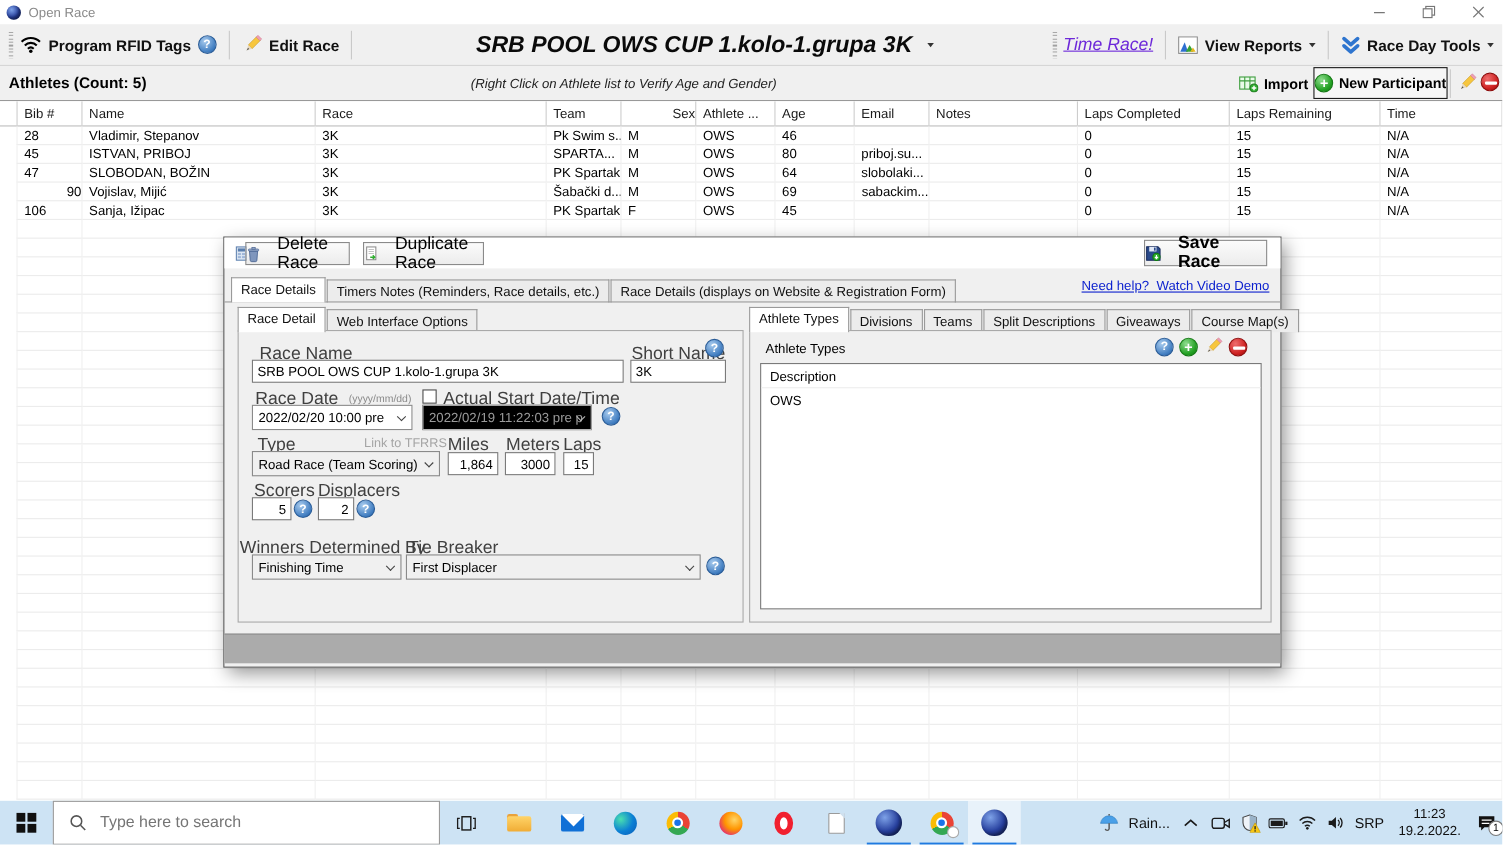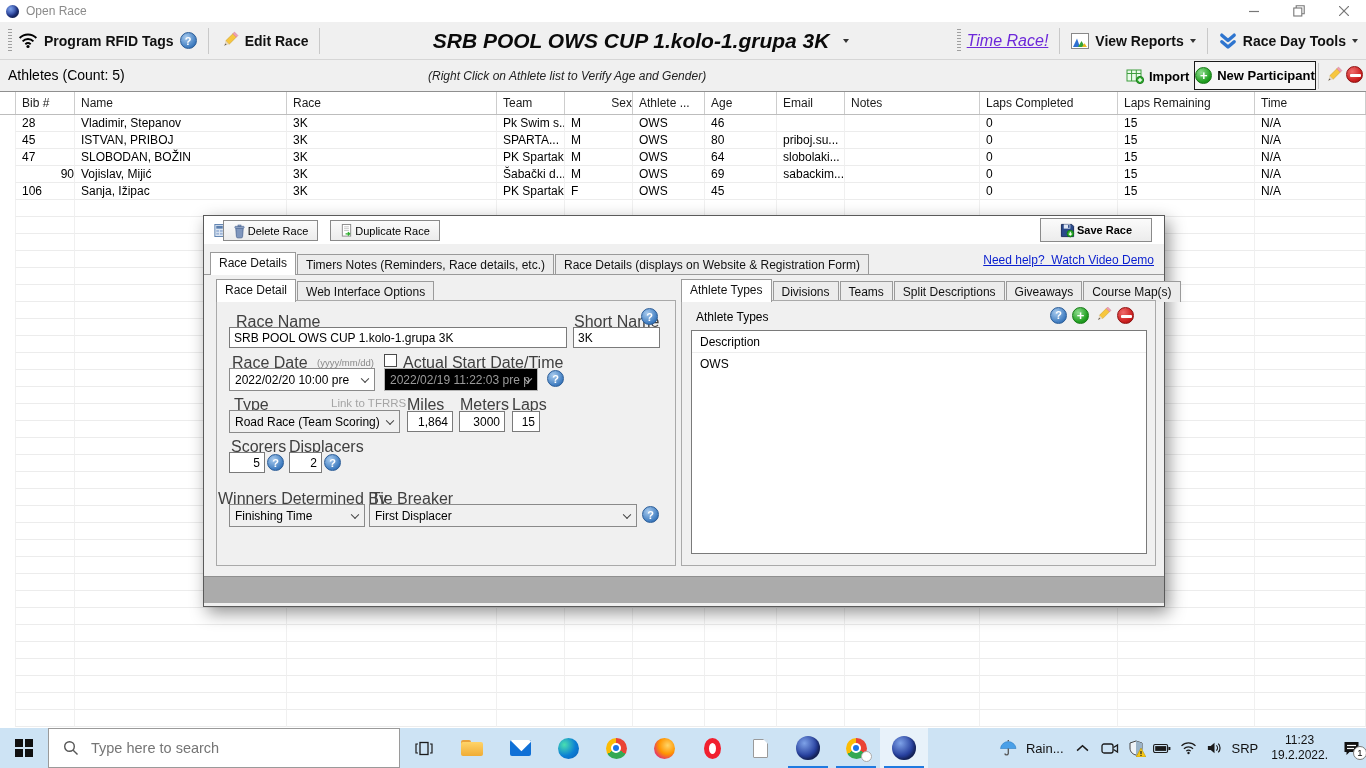--- a/index.html
+++ b/index.html
@@ -21,21 +21,21 @@
   .vsep{width:1px;height:26px;background:#c9c9c9;margin:0 5px;flex:none}
   .tbtxt{font-weight:bold;font-size:14px;color:#111;white-space:nowrap}
   .qicon{width:17px;height:17px;border-radius:50%;background:radial-gradient(circle at 35% 30%,#a8cbee,#3f7cc0 70%,#2a5c97);color:#fff;font-weight:bold;font-size:11px;display:flex;align-items:center;justify-content:center;border:1px solid #2a5c97;flex:none}
   #race-title{font-size:21px;font-weight:bold;font-style:italic;color:#0a0a0a;white-space:nowrap}
   .caret{width:0;height:0;border-left:3.5px solid transparent;border-right:3.5px solid transparent;border-top:4.5px solid #333}
   #time-race{font-size:16px;font-weight:normal;font-style:italic;color:#6d28d9;text-decoration:underline;white-space:nowrap}
   .spacer{flex:1}
 
   
   #athletes-bar{position:relative;height:32px;background:#f0f0f0;border-bottom:1px solid #8f8f8f}
-  #athletes-title{position:absolute;left:8px;top:7px;font-size:14px;font-weight:normal;color:#000}
+  #athletes-title{position:absolute;left:8px;top:7px;font-size:14px;font-weight:bold;color:#000}
   #athletes-hint{position:absolute;left:428px;top:9px;font-size:12px;font-style:italic;color:#222}
   #import-btn{position:absolute;left:1122px;top:3px;height:26px;display:flex;align-items:center;gap:5px;font-size:13px;font-weight:bold;padding:0 4px}
   #new-participant-btn{position:absolute;left:1194px;top:1px;width:122px;height:29px;background:#f6f6f6;border:1.5px solid #1a1a1a;display:flex;align-items:center;justify-content:center;gap:5px;font-size:13px;font-weight:bold}
   #ath-sep{position:absolute;left:1318px;top:3px;width:1px;height:26px;background:#c9c9c9}
   #ath-pencil{position:absolute;left:1324px;top:6px}
   #ath-stop{position:absolute;left:1346px;top:6px}
   .plus-ico{width:17px;height:17px;border-radius:50%;background:radial-gradient(circle at 35% 30%,#8fdd8f,#22a022 65%,#157a15);border:1px solid #157a15;color:#fff;font-weight:bold;font-size:13px;line-height:1;display:flex;align-items:center;justify-content:center}
   .stop-ico{width:17px;height:17px;border-radius:50%;background:radial-gradient(circle at 35% 30%,#ef6d6d,#cc1f1f 65%,#8f0f0f);border:1px solid #8f0f0f;position:relative}
   .stop-ico::after{content:"";position:absolute;left:3px;top:7px;width:11px;height:3px;background:#fff;border-radius:1px}
 
@@ -75,21 +75,21 @@
   .chev{position:absolute;right:6px;top:50%;width:6px;height:6px;border-right:1.5px solid #444;border-bottom:1.5px solid #444;transform:translateY(-70%) rotate(45deg)}
   .combo.disabled .chev{border-color:#b5b5b5}
   .checkbox{position:absolute;width:13px;height:13px;background:#fff;border:1px solid #4a4a4a}
   .tfrrs{position:absolute;font-size:11.5px;color:#a5a5a5;white-space:nowrap}
   #at-title{position:absolute;left:492px;top:94px;font-size:12px;color:#000}
   #at-icons{position:absolute;left:846px;top:90px;display:flex;gap:5px;align-items:center}
   #at-list{position:absolute;left:487px;top:114px;width:456px;height:224px;background:#fff;border:1px solid #7a7a7a}
   #at-list .lhead{font-size:12px;color:#000;padding:4px 0 3px 8px;border-bottom:1px solid #ededed}
   #at-list .litem{font-size:12px;color:#000;padding:4px 0 3px 8px}
   #dlg-footer{position:absolute;left:0;top:360px;width:100%;height:27px;background:#ababab;border-top:1px solid #8f8f8f}
-  .dbtn{position:absolute;height:21px;background:linear-gradient(#fbfbfb,#ececec);border:1px solid #8a8a8a;display:flex;align-items:center;justify-content:center;gap:2px;font-size:11px;color:#000}
+  .dbtn{position:absolute;height:21px;background:linear-gradient(#fbfbfb,#ececec);border:1px solid #8a8a8a;display:flex;align-items:center;justify-content:flex-start;gap:15px;font-size:16px;color:#000}
   #btn-delete{left:19px;top:4px;width:95px}
   #btn-duplicate{left:126px;top:4px;width:110px}
   #btn-save{left:836px;top:2px;width:112px;height:24px;font-weight:bold}
 
   
   #taskbar{position:absolute;left:0;top:728px;width:1366px;height:40px;background:#cde3f4;display:flex;align-items:center;z-index:10}
   .tile{width:48px;height:40px;position:relative;display:flex;align-items:center;justify-content:center;flex:none}
   .tile.running::after{content:"";position:absolute;left:4px;right:4px;bottom:0;height:2.5px;background:#1f7ae0}
   .tile.active{background:rgba(255,255,255,.55)}
   #tb-search{width:352px;height:40px;background:#fff;border:1px solid #9a9a9a;display:flex;align-items:center;gap:12px;padding-left:14px;flex:none}

